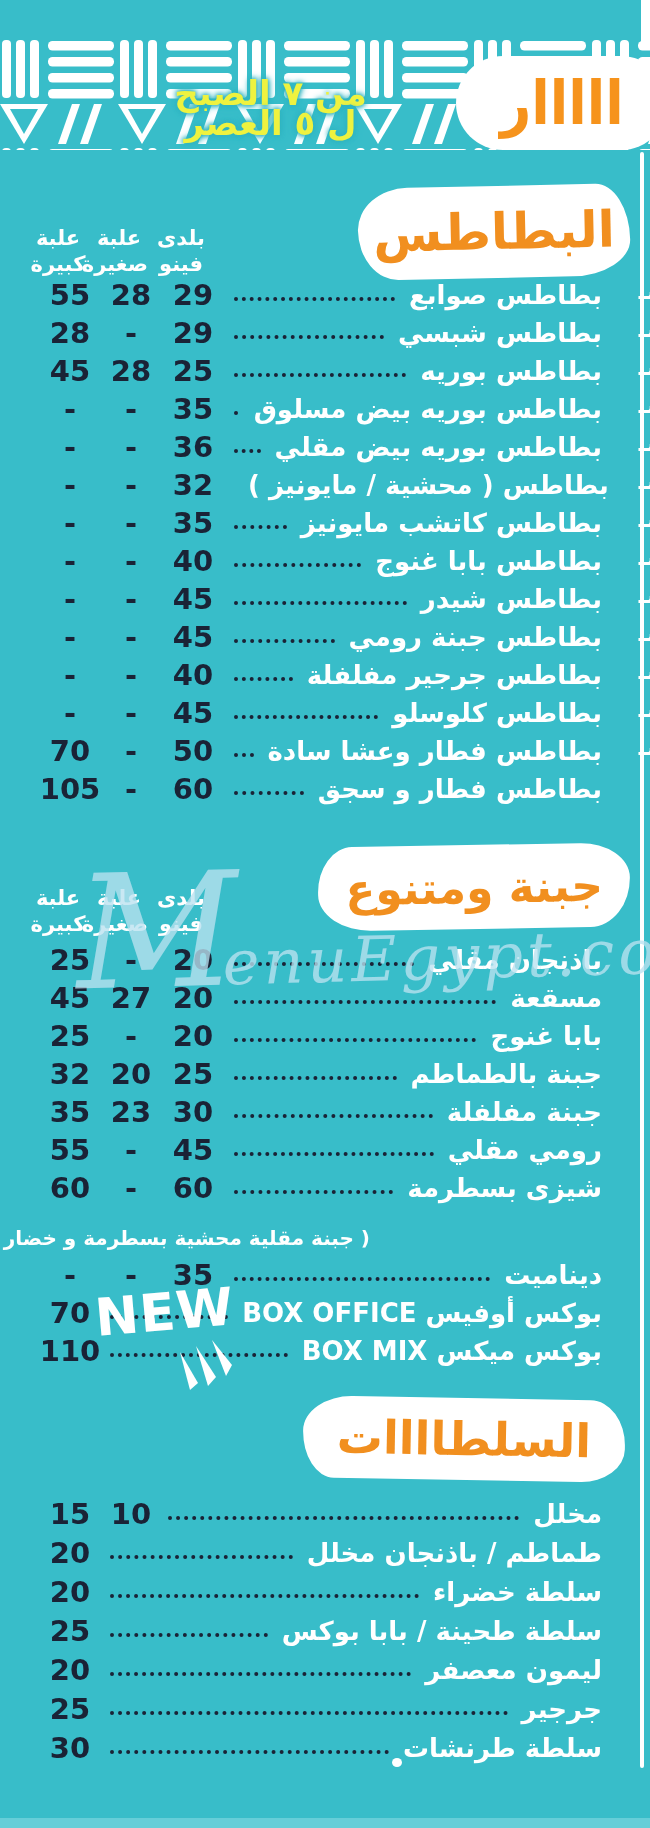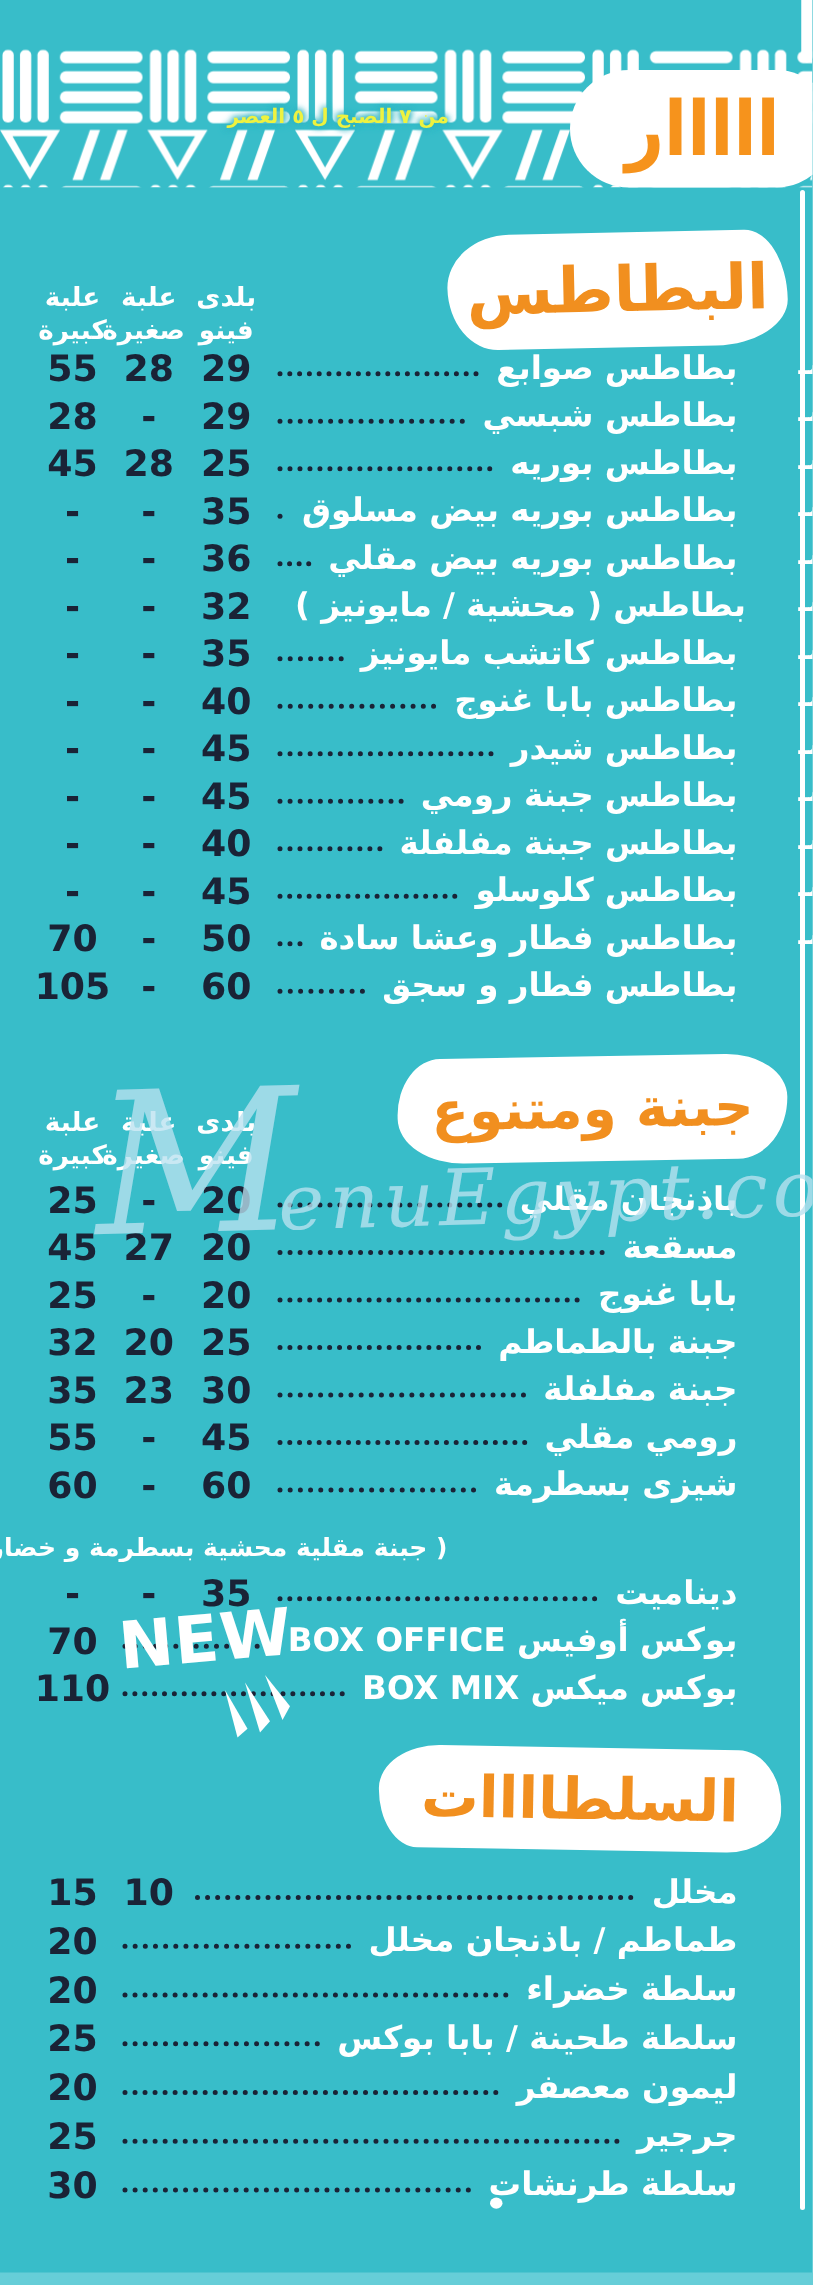--- a/index.html
+++ b/index.html
@@ -9,21 +9,21 @@
     background:#38bdc9;
     overflow:hidden;
     font-family:"DejaVu Sans",sans-serif;
   }
   
   .band{position:absolute;left:0;top:38px;width:650px;height:112px;z-index:1;}
   
   .hours{
     position:absolute;left:158px;top:78px;width:225px;z-index:3;
     text-align:center;color:#eef23f;font-weight:bold;
-    font-size:16px;line-height:30px;
+    font-size:34px;line-height:30px;
     text-shadow:0 0 5px #2fb4c1,0 0 5px #2fb4c1,0 0 8px #2fb4c1;
   }
   
   .brand-pill{
     position:absolute;right:-18px;top:56px;width:212px;height:94px;z-index:4;
     background:#ffffff;border-radius:48px;
     display:flex;align-items:center;justify-content:center;
   }
   .brand-text{
     color:#f6931c;font-weight:bold;font-size:54px;
@@ -66,21 +66,21 @@
     position:absolute;left:0;z-index:2;display:flex;padding-left:26px;
     color:#ffffff;font-weight:bold;font-size:21px;line-height:1.22;
     text-align:center;
   }
   .colheads-1{top:226px;}
   .colheads-2{top:886px;}
   .colhead.large{width:64px;}
   .colhead.small{width:58px;}
   .colhead.fino{width:66px;}
   
-  .rows{position:absolute;left:0;width:610px;z-index:2;box-sizing:border-box;}
+  .rows{position:absolute;left:12px;width:610px;z-index:2;box-sizing:border-box;}
   .rows-1{top:276px;}
   .rows-2{top:941px;}
   .rows-3{top:1494px;}
   .menu-row{
     display:flex;align-items:center;height:38px;
     padding:0 20px 0 26px;box-sizing:border-box;
   }
   .rows-3 .menu-row{height:39px;}
   .price{
     flex:none;text-align:center;
@@ -270,21 +270,21 @@
         <div class="price small">-</div>
         <div class="price fino">45</div>
         <div class="dots"></div>
         <div class="item-name" dir="rtl">بطاطس جبنة رومي</div>
       </div>
       <div class="menu-row">
         <div class="price large">-</div>
         <div class="price small">-</div>
         <div class="price fino">40</div>
         <div class="dots"></div>
-        <div class="item-name" dir="rtl">بطاطس جبنة مفلفلة</div>
+        <div class="item-name" dir="rtl">بطاطس جرجير مفلفلة</div>
       </div>
       <div class="menu-row">
         <div class="price large">-</div>
         <div class="price small">-</div>
         <div class="price fino">45</div>
         <div class="dots"></div>
         <div class="item-name" dir="rtl">بطاطس كلوسلو</div>
       </div>
       <div class="menu-row">
         <div class="price large">70</div>

